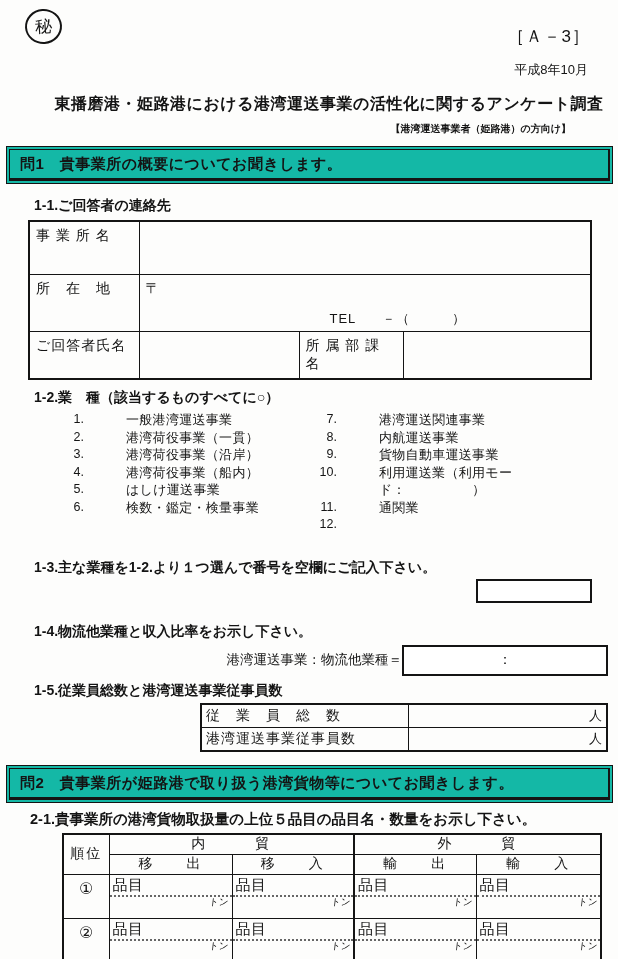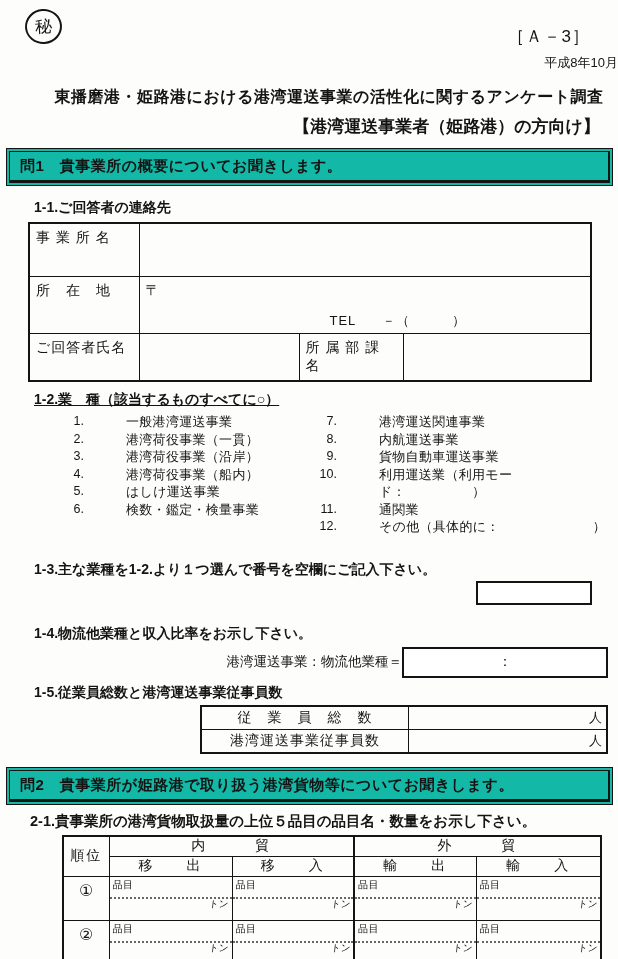--- a/index.html
+++ b/index.html
@@ -6,33 +6,33 @@
   body{width:618px;height:959px;position:relative;overflow:hidden;
        font-family:"Liberation Sans","DejaVu Sans",sans-serif;color:#141414;}
   .page{width:618px;height:959px;background:#fdfdfc;position:relative;}
 
   
   .secret-mark{position:absolute;left:25px;top:9px;width:33px;height:31px;
     border:2px solid #141414;border-radius:50%;display:flex;align-items:center;
     justify-content:center;font-size:17px;transform:rotate(-4deg);}
   .doc-code{padding-top:25px;text-align:right;padding-right:28px;
     font-size:17px;letter-spacing:1px;}
-  .doc-date{text-align:right;font-size:13px;margin-top:6px;}
+  .doc-date{text-align:right;padding-right:30px;font-size:13px;margin-top:13px;}
 
   .title{text-align:center;font-weight:bold;font-size:16px;margin-top:15px;letter-spacing:.5px;padding-left:40px;}
-  .audience{text-align:right;font-weight:bold;font-size:17px;padding-right:18px;margin-top:7px;}
+  .audience{text-align:right;font-weight:bold;font-size:10px;padding-right:47px;margin-top:7px;}
 
   
   .qbox{margin:10px 5px 0 6px;border:1px solid #141414;padding:2px;background:#14b8a6;}
   .qbox-inner{border:1px solid #141414;border-bottom-width:3px;border-right-width:2px;
     padding:5px 10px 4px 10px;font-weight:bold;font-size:15px;letter-spacing:.5px;}
 
   .sec-label{font-weight:bold;font-size:14px;}
   .lbl-11{margin:13px 0 5px 34px;}
-  .lbl-12{margin:9px 4px 4px 34px;text-decoration:underline;}
+  .lbl-12{margin:9px 4px 4px 34px;}
   .lbl-13{margin:25px 0 2px 34px;}
   .lbl-14{margin:20px 0 3px 34px;}
   .lbl-15{margin:6px 0 3px 34px;}
   .lbl-21{margin:7px 0 4px 30px;font-size:14.5px;}
 
   
   table{border-collapse:collapse;}
   .contact-table{margin-left:28px;width:562px;table-layout:fixed;border:2px solid #141414;}
   .contact-table td{border:1px solid #141414;font-size:14px;vertical-align:top;padding:5px 6px;margin-left:11px;}
   .contact-table .lbl{letter-spacing:1px;}
@@ -57,31 +57,31 @@
 
   
   .ratio-row{display:flex;align-items:center;justify-content:flex-end;margin:4px 10px 0 0;}
   .ratio-formula{font-size:13.5px;}
   .ratio-box{width:202px;height:27px;border:2px solid #141414;display:flex;align-items:center;
     justify-content:center;font-size:14px;background:#fff;}
 
   
   .emp-table{margin-left:200px;width:408px;border:2px solid #141414;table-layout:fixed;}
   .emp-table td{border:1px solid #141414;font-size:14px;height:20px;padding:1px 4px;}
-  .emp-table .emp-lbl{width:198px;text-align:center;letter-spacing:1px;}
+  .emp-table .emp-lbl{width:198px;letter-spacing:1px;}
   .emp-table .emp-val{text-align:right;font-size:13px;}
 
   
   .cargo-table{margin-left:62px;width:538px;table-layout:fixed;border:2px solid #141414;}
   .cargo-table th,.cargo-table td{border:1px solid #141414;font-weight:normal;}
   .cargo-table th{font-size:14px;height:19px;letter-spacing:2px;padding:0;}
   .cargo-table .thick-left{border-left:2px solid #141414;}
   .cargo-table td.rank{text-align:center;vertical-align:top;padding-top:4px;font-size:16px;height:38px;}
   .cargo-table td.cargo{position:relative;padding:0;height:38px;}
-  .item-lbl{position:absolute;top:1px;left:3px;font-size:10px;letter-spacing:.5px;}
+  .item-lbl{position:absolute;top:1px;left:3px;font-size:15px;letter-spacing:.5px;}
   .dotline{position:absolute;top:20px;left:0;right:0;border-top:2px dotted #666;}
   .unit{position:absolute;top:21px;right:3px;font-size:9.5px;transform:skewX(-6deg);}
 </style>
 </head>
 <body>
 
 <div class="page">
 
   <div class="secret-mark">
     <span>秘</span>
@@ -171,21 +171,20 @@
         <div class="ind-item">
           <span class="ind-num">10.</span>
           <span class="ind-label">利用運送業（利用モード：　　　　　）</span>
         </div>
         <div class="ind-item">
           <span class="ind-num">11.</span>
           <span class="ind-label">通関業</span>
         </div>
         <div class="ind-item">
           <span class="ind-num">12.</span>
-          <span class="ind-label">その他（具体的に：　　　　　　　）</span>
         </div>
       </div>
   </div>
 
   <div class="sec-label lbl-13">1-3.主な業種を1-2.より１つ選んで番号を空欄にご記入下さい。</div>
   <div class="ans-box-13"></div>
 
   <div class="sec-label lbl-14">1-4.物流他業種と収入比率をお示し下さい。</div>
   <div class="ratio-row">
     <span class="ratio-formula">港湾運送事業：物流他業種＝</span>

